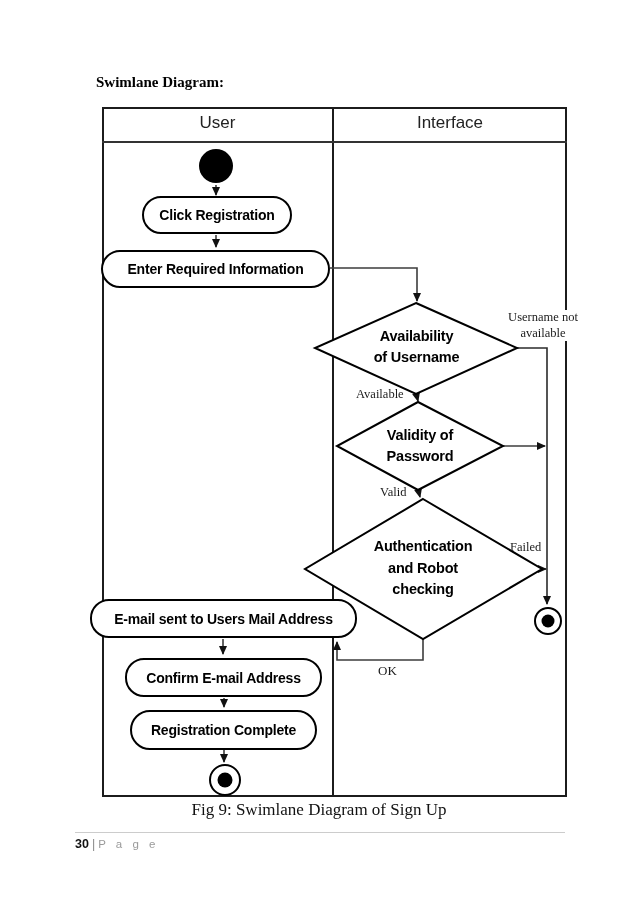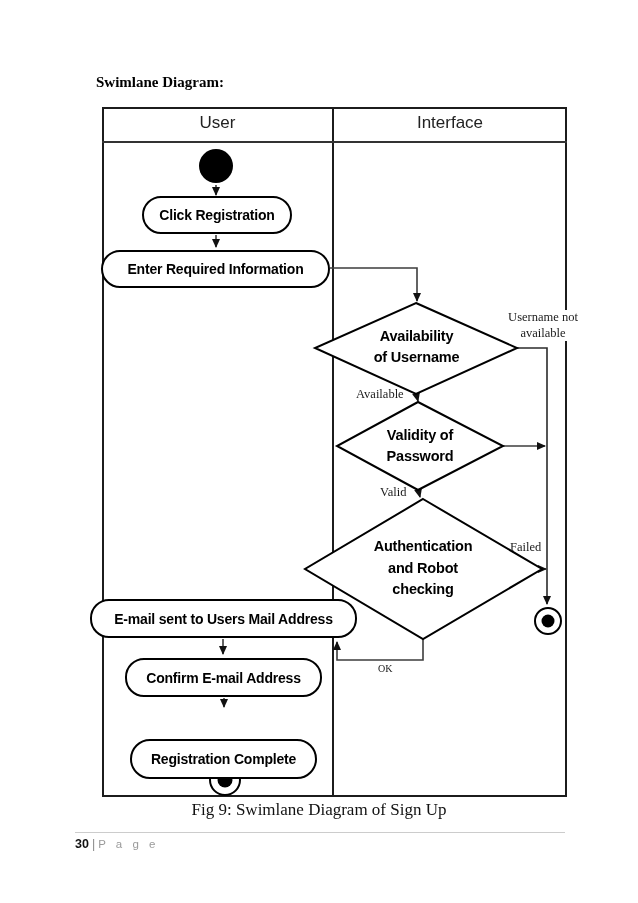--- a/index.html
+++ b/index.html
@@ -102,40 +102,40 @@
     <circle cx="548" cy="621" r="6.5" fill="#000"></circle>
 
     <circle cx="225" cy="780" r="15" fill="#fff" stroke="#000" stroke-width="2"></circle>
     <circle cx="225" cy="780" r="7.5" fill="#000"></circle>
   </svg>
 
   <div class="activity" style="left:142px;top:196px;width:150px;height:38px;">Click Registration</div>
   <div class="activity" style="left:101px;top:250px;width:229px;height:38px;">Enter Required Information</div>
   <div class="activity" style="left:90px;top:599px;width:267px;height:39px;">E-mail sent to Users Mail Address</div>
   <div class="activity" style="left:125px;top:658px;width:197px;height:39px;">Confirm E-mail Address</div>
-  <div class="activity" style="left:130px;top:710px;width:187px;height:40px;border-radius:21px;margin-top:29px;">Registration Complete</div>
+  <div class="activity" style="left:130px;top:710px;width:187px;height:40px;border-radius:21px;">Registration Complete</div>
 
   <div class="dlabel" style="left:316px;top:326px;width:201px;">
     <div>Availability</div>
     <div>of Username</div>
   </div>
   <div class="dlabel" style="left:337px;top:425px;width:166px;">
     <div>Validity of</div>
     <div>Password</div>
   </div>
   <div class="dlabel" style="left:305px;top:536px;width:236px;line-height:21.5px;">
     <div>Authentication</div>
     <div>and Robot</div>
     <div>checking</div>
   </div>
 
   <div class="elabel" style="left:356px;top:387px;">Available</div>
   <div class="elabel" style="left:380px;top:485px;">Valid</div>
   <div class="elabel" style="left:510px;top:540px;">Failed</div>
-  <div class="elabel" style="left:378px;top:663px;font-size:10px;">OK</div>
+  <div class="elabel" style="left:378px;top:663px;font-size:13px;">OK</div>
 
   <div id="figure-caption">Fig 9: Swimlane Diagram of Sign Up</div>
   <div id="footer-rule"></div>
   <div id="page-footer">
     <span class="num">30</span><span class="sep">|</span><span class="lbl">P a g e</span>
   </div>
 
 </div>
 
 </body></html>

